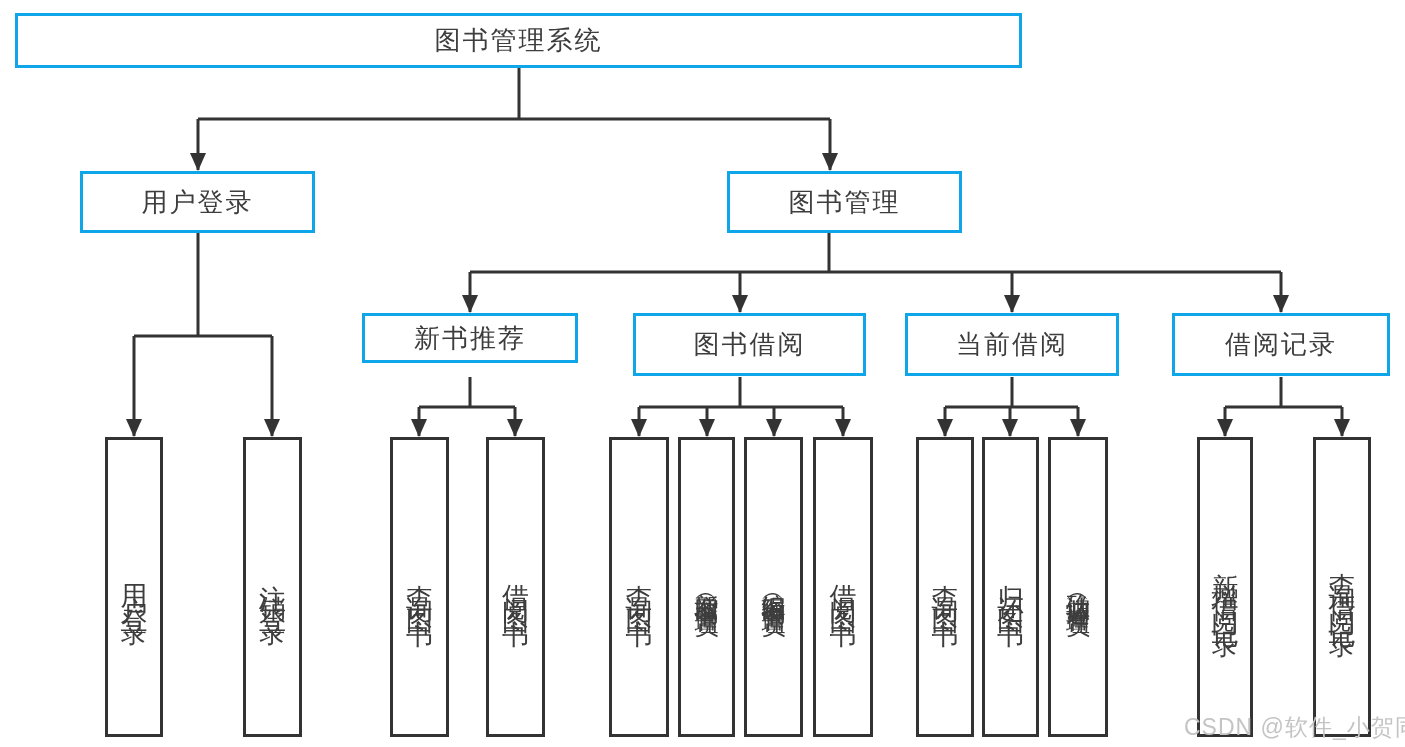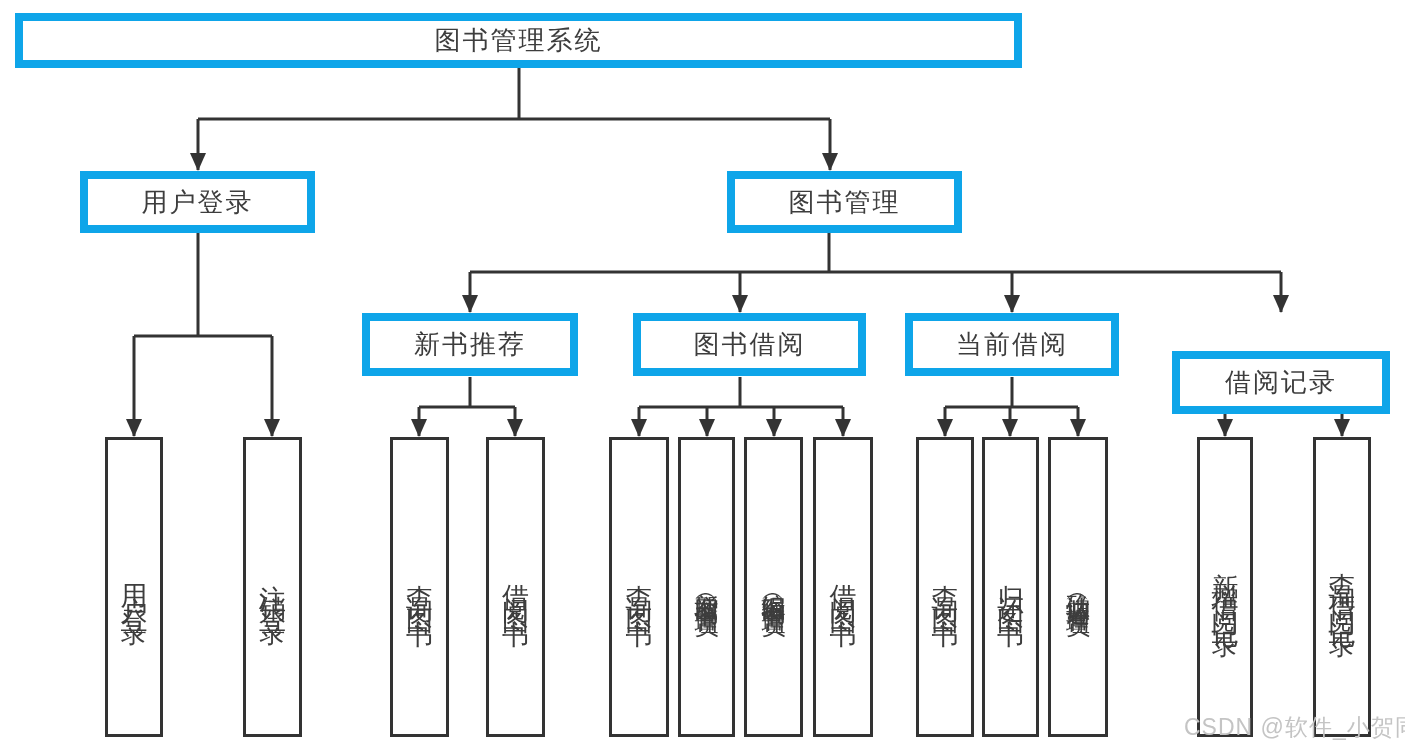--- a/index.html
+++ b/index.html
@@ -6,21 +6,21 @@
   body {
     width:1405px; height:747px; position:relative; overflow:hidden;
     background:#ffffff;
     font-family:"Liberation Sans", sans-serif;
   }
   .stage { position:absolute; left:0; top:0; width:1405px; height:747px; }
   svg.connectors { position:absolute; left:0; top:0; }
   .ln { stroke:#333333; stroke-width:3; fill:none; }
   .box {
     position:absolute; box-sizing:border-box;
-    border:8px solid #0ea5e9; background:#ffffff;
+    border:3px solid #0ea5e9; background:#ffffff;
     display:flex; align-items:center; justify-content:center;
     color:#3d3d3d; font-size:26px; letter-spacing:2px;
     white-space:nowrap;
   }
   .vbox {
     position:absolute; box-sizing:border-box;
     border:3px solid #333333; background:#ffffff;
     display:flex; align-items:center; justify-content:center;
     color:#3d3d3d; font-size:27px; letter-spacing:12px;
     writing-mode:vertical-rl; text-orientation:mixed;
@@ -72,24 +72,24 @@
     <line class="ln" x1="1078" y1="407" x2="1078" y2="436" marker-end="url(#arrow)"></line>
     <line class="ln" x1="1225" y1="407" x2="1225" y2="436" marker-end="url(#arrow)"></line>
     <line class="ln" x1="1342" y1="407" x2="1342" y2="436" marker-end="url(#arrow)"></line>
   </svg>
 
   <div class="box" style="left:15px; top:13px; width:1007px; height:55px;">图书管理系统</div>
 
   <div class="box" style="left:80px; top:171px; width:235px; height:62px;">用户登录</div>
   <div class="box" style="left:712px; top:171px; width:235px; height:62px;margin-left:15px;">图书管理</div>
 
-  <div class="box" style="left:362px; top:313px; width:216px; height:63px;">新书推荐</div>
+  <div class="box" style="left:362px; top:313px; width:216px; height:50px;">新书推荐</div>
   <div class="box" style="left:633px; top:313px; width:233px; height:63px;">图书借阅</div>
   <div class="box" style="left:905px; top:313px; width:214px; height:63px;">当前借阅</div>
-  <div class="box" style="left:1172px; top:313px; width:218px; height:63px;margin-top:38px;">借阅记录</div>
+  <div class="box" style="left:1172px; top:313px; width:218px; height:63px;">借阅记录</div>
 
   <div class="vbox" style="left:105px; top:437px; width:58px; height:300px;">用户登录</div>
   <div class="vbox" style="left:243px; top:437px; width:59px; height:300px;">注销登录</div>
 
   <div class="vbox" style="left:390px; top:437px; width:59px; height:300px;">查询图书</div>
   <div class="vbox" style="left:486px; top:437px; width:59px; height:300px;">借阅图书</div>
 
   <div class="vbox" style="left:609px; top:437px; width:60px; height:300px;">查询图书</div>
   <div class="vbox long" style="left:678px; top:437px; width:57px; height:300px;">新增图书（管理员）</div>
   <div class="vbox long" style="left:744px; top:437px; width:59px; height:300px;">编辑图书（管理员）</div>

